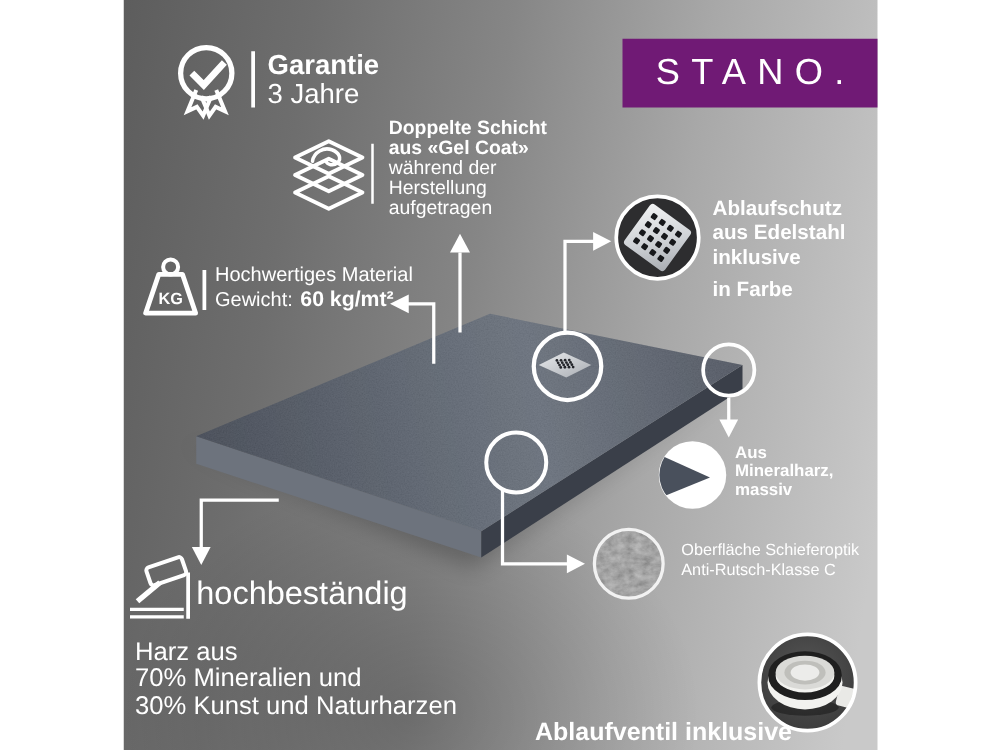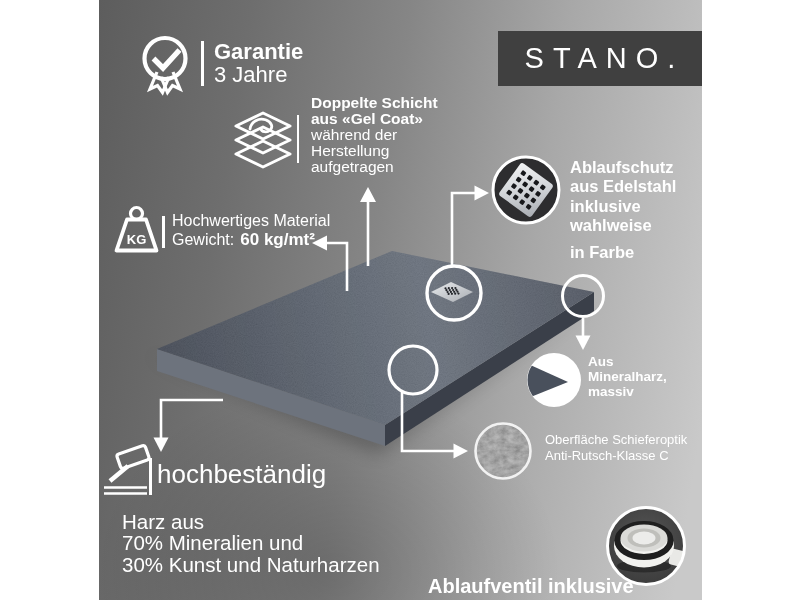--- a/index.html
+++ b/index.html
@@ -25,21 +25,21 @@
   .stano span{font-size:29px;font-weight:300;letter-spacing:9px;margin-right:-9px;color:#fff;}
   .gelcoat{left:311px;top:95px;font-size:15.5px;line-height:16px;}
   .material{left:172px;top:212px;font-size:16px;line-height:18.5px;}
   .material .val{font-size:17px;}
   .material .lbl{padding-right:6px;}
   .drainguard{left:570px;top:158px;font-size:16.5px;line-height:19.4px;font-weight:700;}
   .drainguard .gap{margin-top:7px;}
   .mineral{left:588px;top:354px;font-size:13.5px;line-height:15px;font-weight:700;}
   .surface{left:545px;top:432px;font-size:13px;line-height:15.5px;font-weight:400;}
   .durable{left:157px;top:459px;font-size:26px;font-weight:300;}
-  .resin{left:122px;top:511px;font-size:20.5px;line-height:21.4px;font-weight:300;}
+  .resin{left:108px;top:511px;font-size:20.5px;line-height:21.4px;font-weight:300;}
   .valvelabel{left:428px;top:575px;font-size:20px;font-weight:700;}
 </style>
 </head>
 <body>
 
 <div class="stage"></div>
 
 <svg width="800" height="600" viewBox="0 0 800 600">
   <defs>
     <linearGradient id="trayTop" gradientUnits="userSpaceOnUse" x1="157" y1="360" x2="594" y2="280">
@@ -235,21 +235,21 @@
 <div class="sep" style="left:201px;top:41px;height:45px;"></div>
 <div class="sep" style="left:296.5px;top:115px;height:48px;"></div>
 <div class="sep" style="left:162px;top:216px;height:32px;"></div>
 <div class="sep" style="left:149px;top:458px;height:37px;"></div>
 
 <div class="abs garantie">
   <div class="t-bold">Garantie</div>
   <div class="t-light">3 Jahre</div>
 </div>
 
-<div class="abs stano" style="background: #404040; justify-content: center;">
+<div class="abs stano" style="background: #701a75; justify-content: center;">
   <span>STANO.</span>
 </div>
 
 <div class="abs gelcoat">
   <div class="t-bold">Doppelte Schicht</div>
   <div class="t-bold">aus «Gel Coat»</div>
   <div class="t-light">während der</div>
   <div class="t-light">Herstellung</div>
   <div class="t-light">aufgetragen</div>
 </div>
@@ -258,21 +258,20 @@
   <div class="t-light">Hochwertiges Material</div>
   <div>
     <span class="t-light lbl">Gewicht:</span><span class="t-bold val">60 kg/mt²</span>
   </div>
 </div>
 
 <div class="abs drainguard">
   <div>Ablaufschutz</div>
   <div>aus Edelstahl</div>
   <div>inklusive</div>
-  <div>wahlweise</div>
   <div class="gap">in Farbe</div>
 </div>
 
 <div class="abs mineral">
   <div>Aus</div>
   <div>Mineralharz,</div>
   <div>massiv</div>
 </div>
 
 <div class="abs surface">

